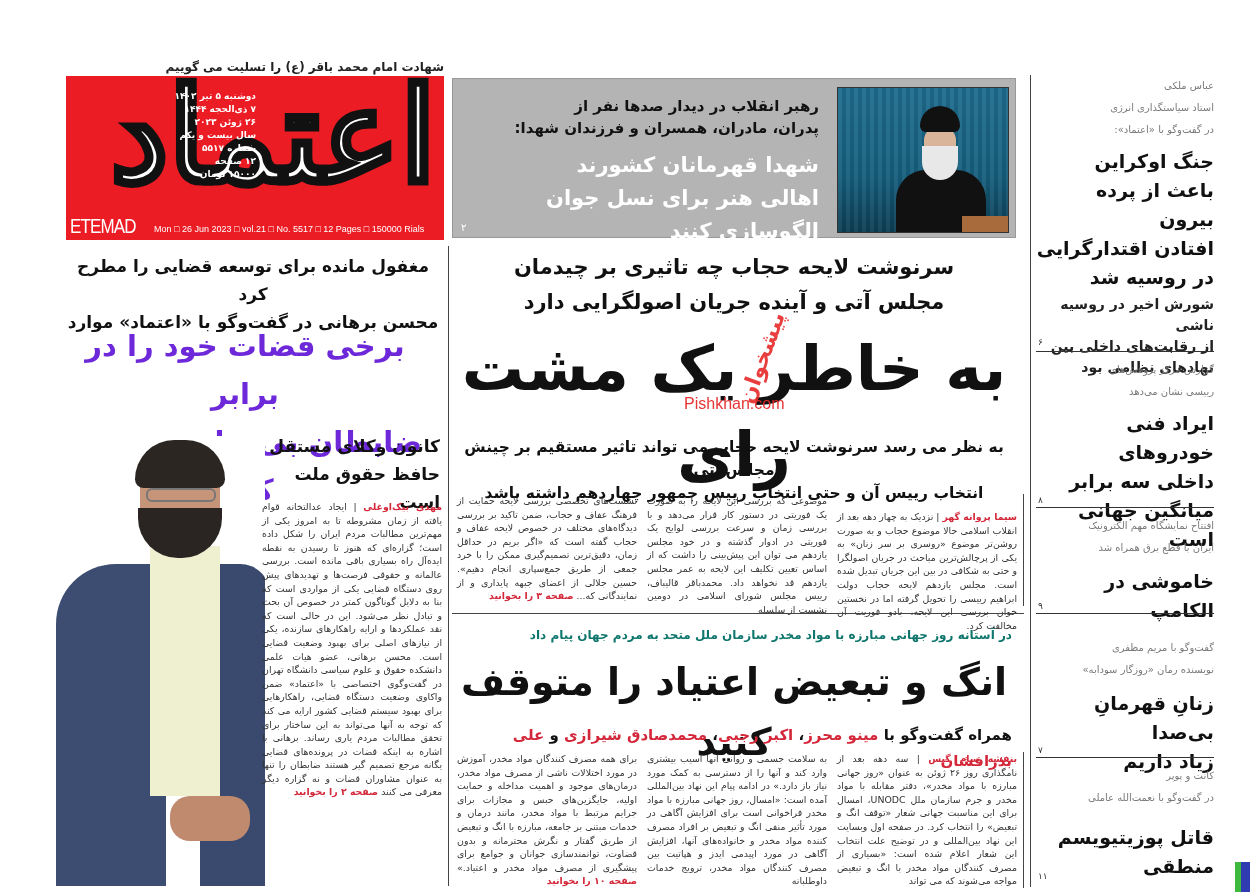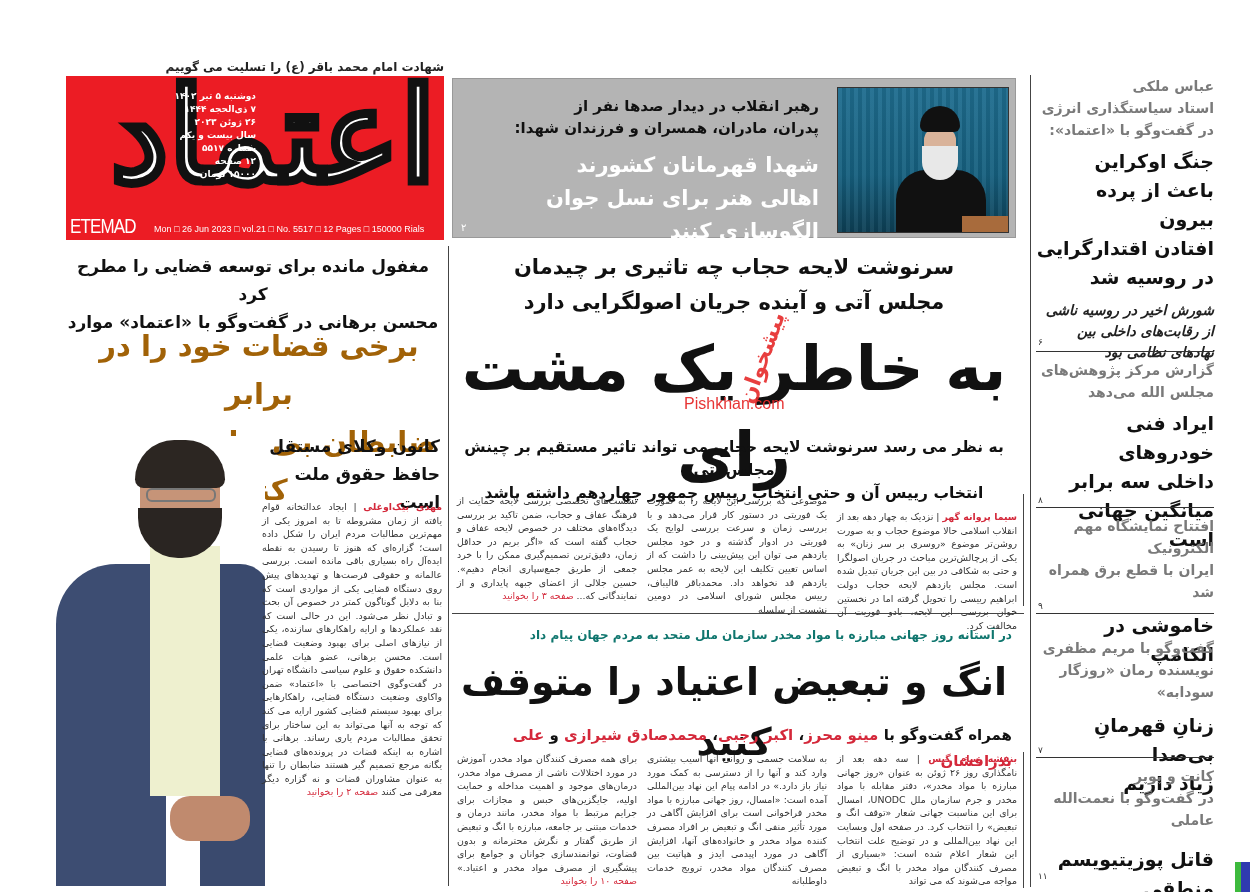--- a/index.html
+++ b/index.html
@@ -26,52 +26,52 @@
   #leader-box .photo .beard { position:absolute; left: 26px; top: 40px; width: 36px; height: 34px; background:#e8e8e8; border-radius: 0 0 18px 18px; }
   #leader-box .photo .robe { position:absolute; left: 0; top: 64px; width: 90px; height: 70px; background:#111; border-radius: 30px 30px 0 0; }
   #leader-box .photo .table { position:absolute; right: 0; bottom: 0; width: 46px; height: 16px; background:#a86b3c; }
   #leader-box .kicker { position: absolute; right: 196px; top: 16px; width: 360px; font-size: 15px; font-weight: bold; color: #111; line-height: 22px; text-align: right; }
   #leader-box .title { position: absolute; right: 196px; top: 70px; width: 364px; font-size: 21px; font-weight: bold; color: #fff; line-height: 33px; text-align: right; }
   #leader-box .pg { position: absolute; left: 8px; bottom: 4px; font-size: 10px; color: #fff; }
 
   
   #right-col { left: 1036px; top: 75px; width: 178px; height: 810px; }
   .rc-item { position: absolute; right: 0; width: 178px; text-align: right; }
-  .rc-sup { color: #7a7a7a; font-size: 14px; font-weight: bold; line-height: 22px; }
+  .rc-sup { color: #7a7a7a; font-size: 10px; font-weight: normal; line-height: 22px; }
   .rc-head { color: #111; font-size: 19px; font-weight: bold; line-height: 29px; }
   .rc-sub { color: #222; font-size: 14px; font-weight: bold; line-height: 21px; }
   .rc-pg { position: absolute; left: 2px; font-size: 9px; color: #333; }
   .rc-rule { position: absolute; right: 0; width: 178px; border-top: 1.5px solid #333; }
   #col-rule-right { left: 1030px; top: 75px; height: 812px; border-left: 1px solid #444; }
 
   
   #main-kicker { left: 456px; top: 250px; width: 556px; font-size: 21px; font-weight: bold; line-height: 35px; text-align: center; color: #111; }
   #main-title { left: 456px; top: 326px; width: 556px; font-size: 62px; font-weight: bold; line-height: 86px; text-align: center; color: #111; letter-spacing: -2px; }
   #watermark { left: 684px; top: 345px; width: 110px; height: 70px; }
   #watermark .wm-fa { position:absolute; left: 30px; top: 0; color:#e62a2a; font-size: 22px; font-weight:bold; transform: rotate(-70deg); opacity: 0.9; }
   #watermark .wm-en { position:absolute; left: 0; top: 50px; color:#e62a2a; font-family:"Liberation Sans", sans-serif; font-size: 16px; direction:ltr; opacity: 0.95; }
   #main-deck { left: 456px; top: 436px; width: 556px; font-size: 15.5px; font-weight: bold; line-height: 23px; text-align: center; color: #111; }
 
   .body-col { position: absolute; font-size: 9.4px; line-height: 13.6px; text-align: justify; text-align-last: right; color: #333; direction: rtl; }
   .byline { color: #d4283a; font-weight: bold; }
-  .cont { color: #d4283a; font-weight: normal; }
+  .cont { color: #d4283a; font-weight: bold; }
   .sep { color: #333; font-weight: normal; }
 
   #hijab-box { left: 452px; top: 494px; width: 572px; height: 112px; border-right: 1px solid #444; }
   #drug-rule-top { left: 452px; top: 613px; width: 572px; border-top: 1.5px solid #444; }
   #drug-kicker { left: 456px; top: 622px; width: 556px; font-size: 12px; font-weight: bold; line-height: 26px; color: #0f766e; }
   #drug-title { left: 456px; top: 652px; width: 556px; font-size: 38px; font-weight: bold; line-height: 60px; text-align: center; color: #111; letter-spacing: -1px; }
   #drug-with { left: 456px; top: 722px; width: 556px; font-size: 15px; font-weight: bold; line-height: 26px; text-align: right; color: #111; }
   #drug-with .red { color: #d4283a; }
   #drug-box { left: 452px; top: 752px; width: 572px; height: 136px; border-right: 1px solid #444; }
 
   
   #left-rule { left: 448px; top: 246px; height: 640px; border-left: 1px solid #444; }
   #left-kicker { left: 66px; top: 252px; width: 374px; font-size: 17px; font-weight: bold; line-height: 28px; text-align: center; color: #111; }
-  #left-title { left: 72px; top: 322px; width: 374px; font-size: 29px; font-weight: bold; line-height: 48px; text-align: center; color: #a16207; }
+  #left-title { left: 58px; top: 322px; width: 374px; font-size: 29px; font-weight: bold; line-height: 48px; text-align: center; color: #6d28d9; }
   #left-sub { left: 262px; top: 432px; width: 178px; font-size: 17px; font-weight: bold; line-height: 28px; text-align: right; color: #111; }
   #portrait { left: 50px; top: 436px; width: 215px; height: 450px; overflow: hidden; }
   #portrait .bg { position:absolute; inset:0; background:#fff; }
   #portrait .hair { position:absolute; left: 85px; top: 4px; width: 90px; height: 48px; background:#2c2622; border-radius: 45px 45px 10px 10px; }
   #portrait .face { position:absolute; left: 90px; top: 20px; width: 80px; height: 92px; background:#c69478; border-radius: 30px 30px 40px 40px; }
   #portrait .glasses { position:absolute; left: 96px; top: 52px; width: 70px; height: 14px; border: 2px solid #777; border-radius: 6px; }
   #portrait .beard { position:absolute; left: 88px; top: 72px; width: 84px; height: 50px; background:#2a2522; border-radius: 0 0 40px 40px; }
   #portrait .shirt { position:absolute; left: 100px; top: 110px; width: 70px; height: 250px; background:#eef0cf; }
   #portrait .jacket-l { position:absolute; left: 6px; top: 128px; width: 110px; height: 322px; background:#3d4d72; border-radius: 60px 10px 0 0; }
   #portrait .jacket-r { position:absolute; left: 150px; top: 128px; width: 70px; height: 322px; background:#3a4a6e; border-radius: 10px 30px 0 0; }
@@ -134,33 +134,33 @@
       <div>عباس ملکی</div>
       <div>استاد سیاستگذاری انرژی</div>
       <div>در گفت‌وگو با «اعتماد»:</div>
     </div>
     <div class="rc-head" style="margin-top:6px;">
       <div>جنگ اوکراین</div>
       <div>باعث از پرده بیرون</div>
       <div>افتادن اقتدارگرایی</div>
       <div>در روسیه شد</div>
     </div>
-    <div class="rc-sub" style="margin-top:8px;font-style:italic;">
+    <div class="rc-sub" style="margin-top:2px;">
       <div>شورش اخیر در روسیه ناشی</div>
       <div>از رقابت‌های داخلی بین</div>
       <div>نهادهای نظامی بود</div>
     </div>
   </div>
   <div class="rc-pg" style="top:262px;">۶</div>
   <div class="rc-rule" style="top:276px;"></div>
 
   <div class="rc-item" style="top:284px;">
     <div class="rc-sup">
       <div>گزارش مرکز پژوهش‌های</div>
-      <div>مجلس الله می‌دهد</div>
+      <div>رییسی نشان می‌دهد</div>
     </div>
     <div class="rc-head" style="margin-top:6px;">
       <div>ایراد فنی خودروهای</div>
       <div>داخلی سه برابر</div>
       <div>میانگین جهانی است</div>
     </div>
   </div>
   <div class="rc-pg" style="top:420px;">۸</div>
   <div class="rc-rule" style="top:432px;"></div>
 

